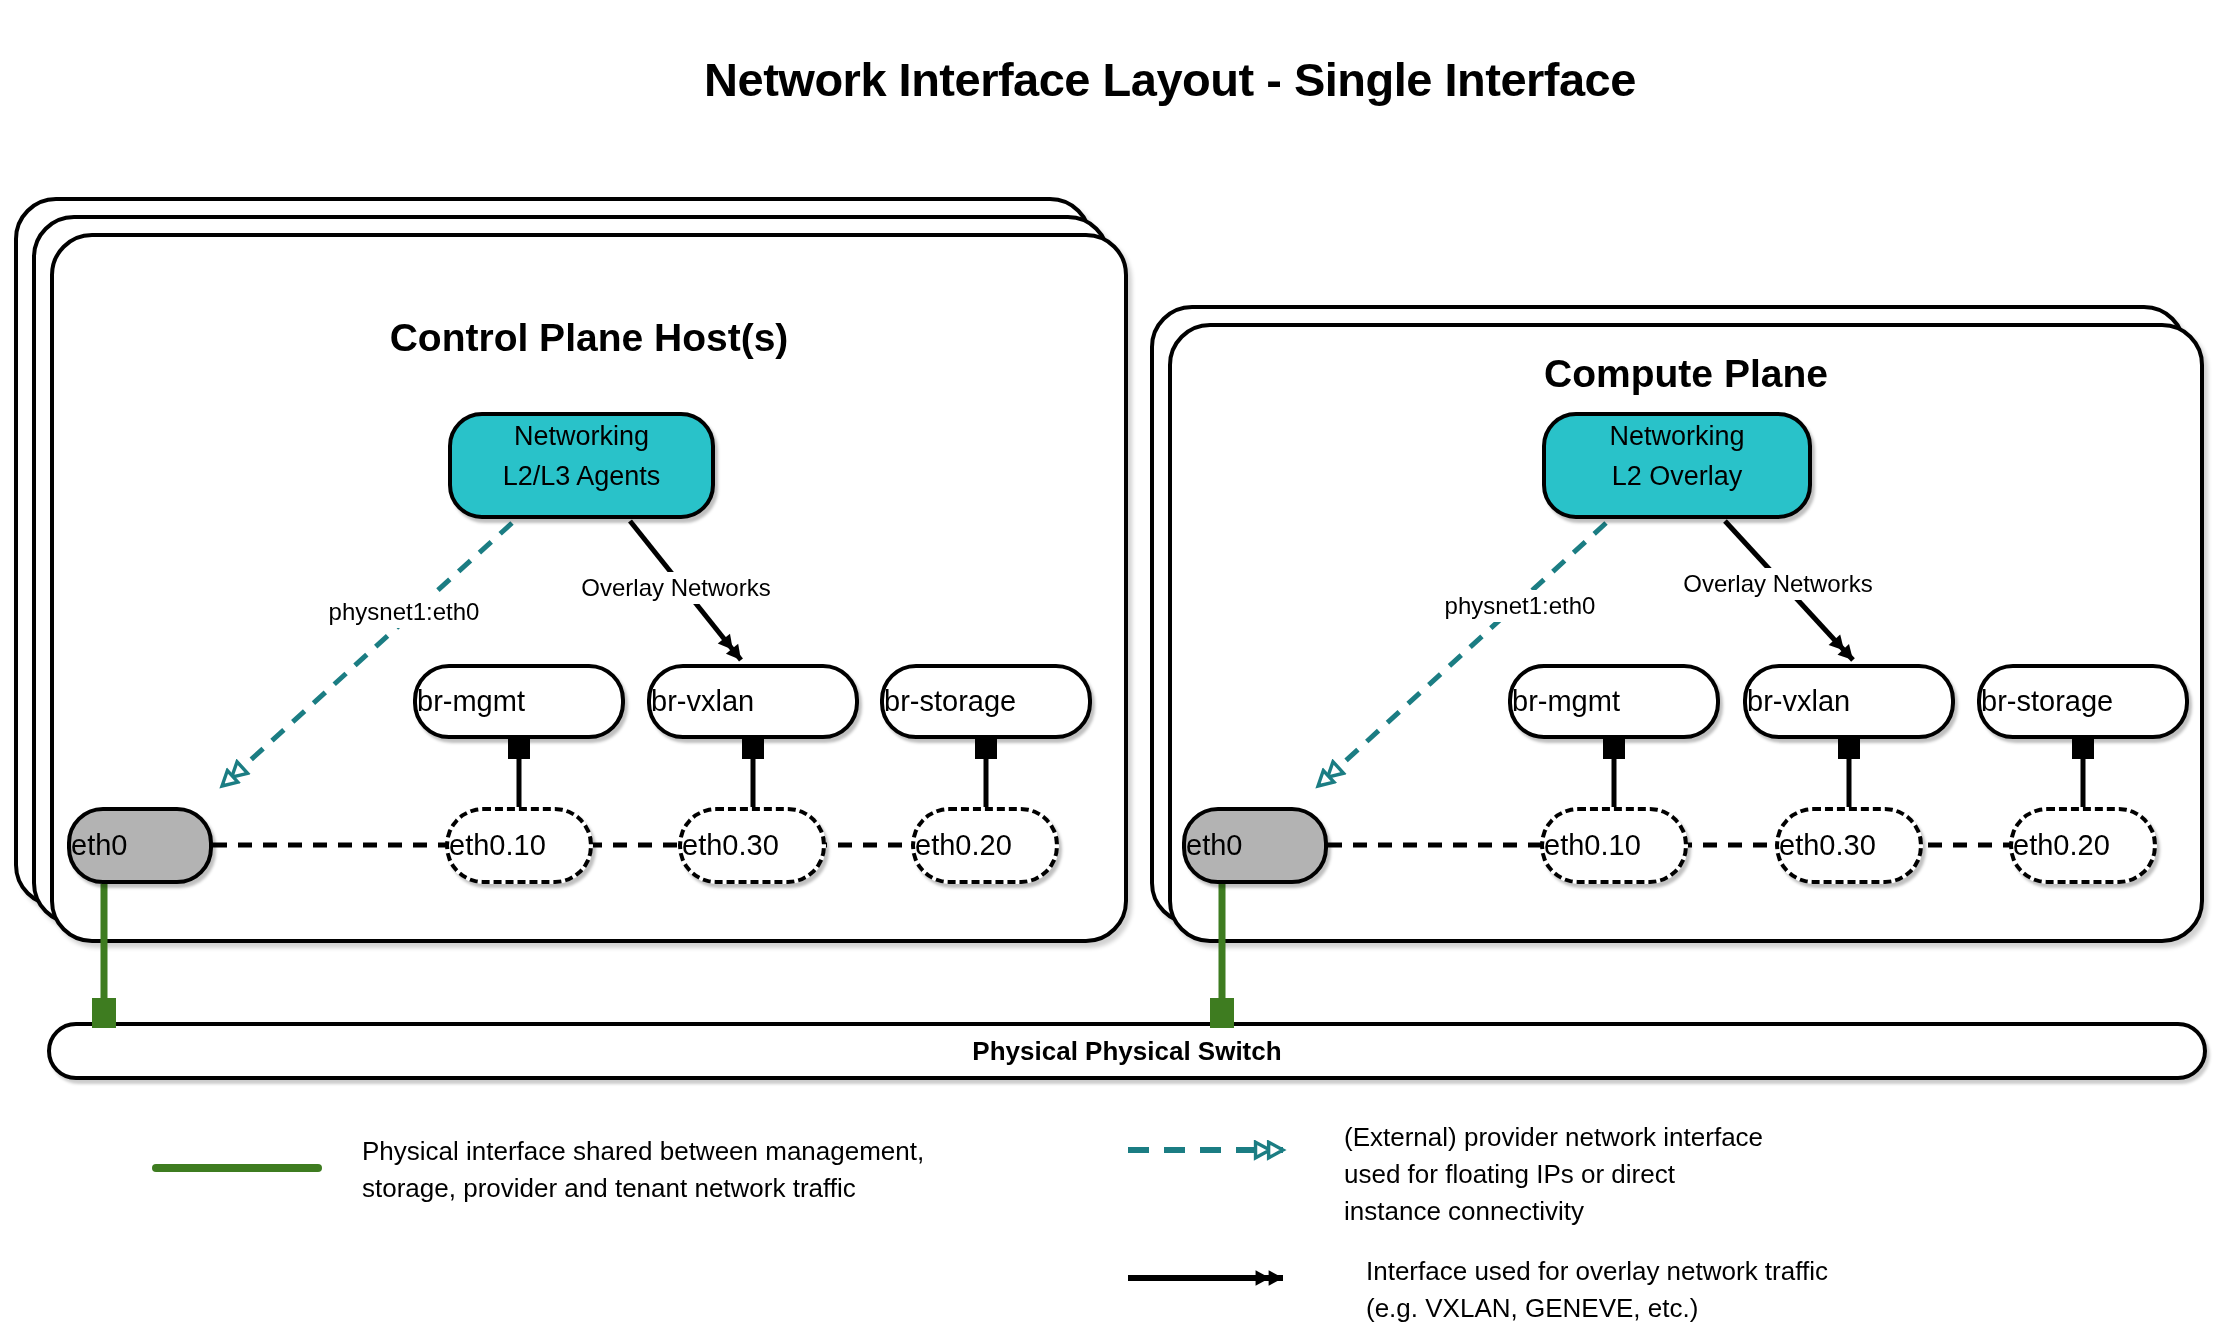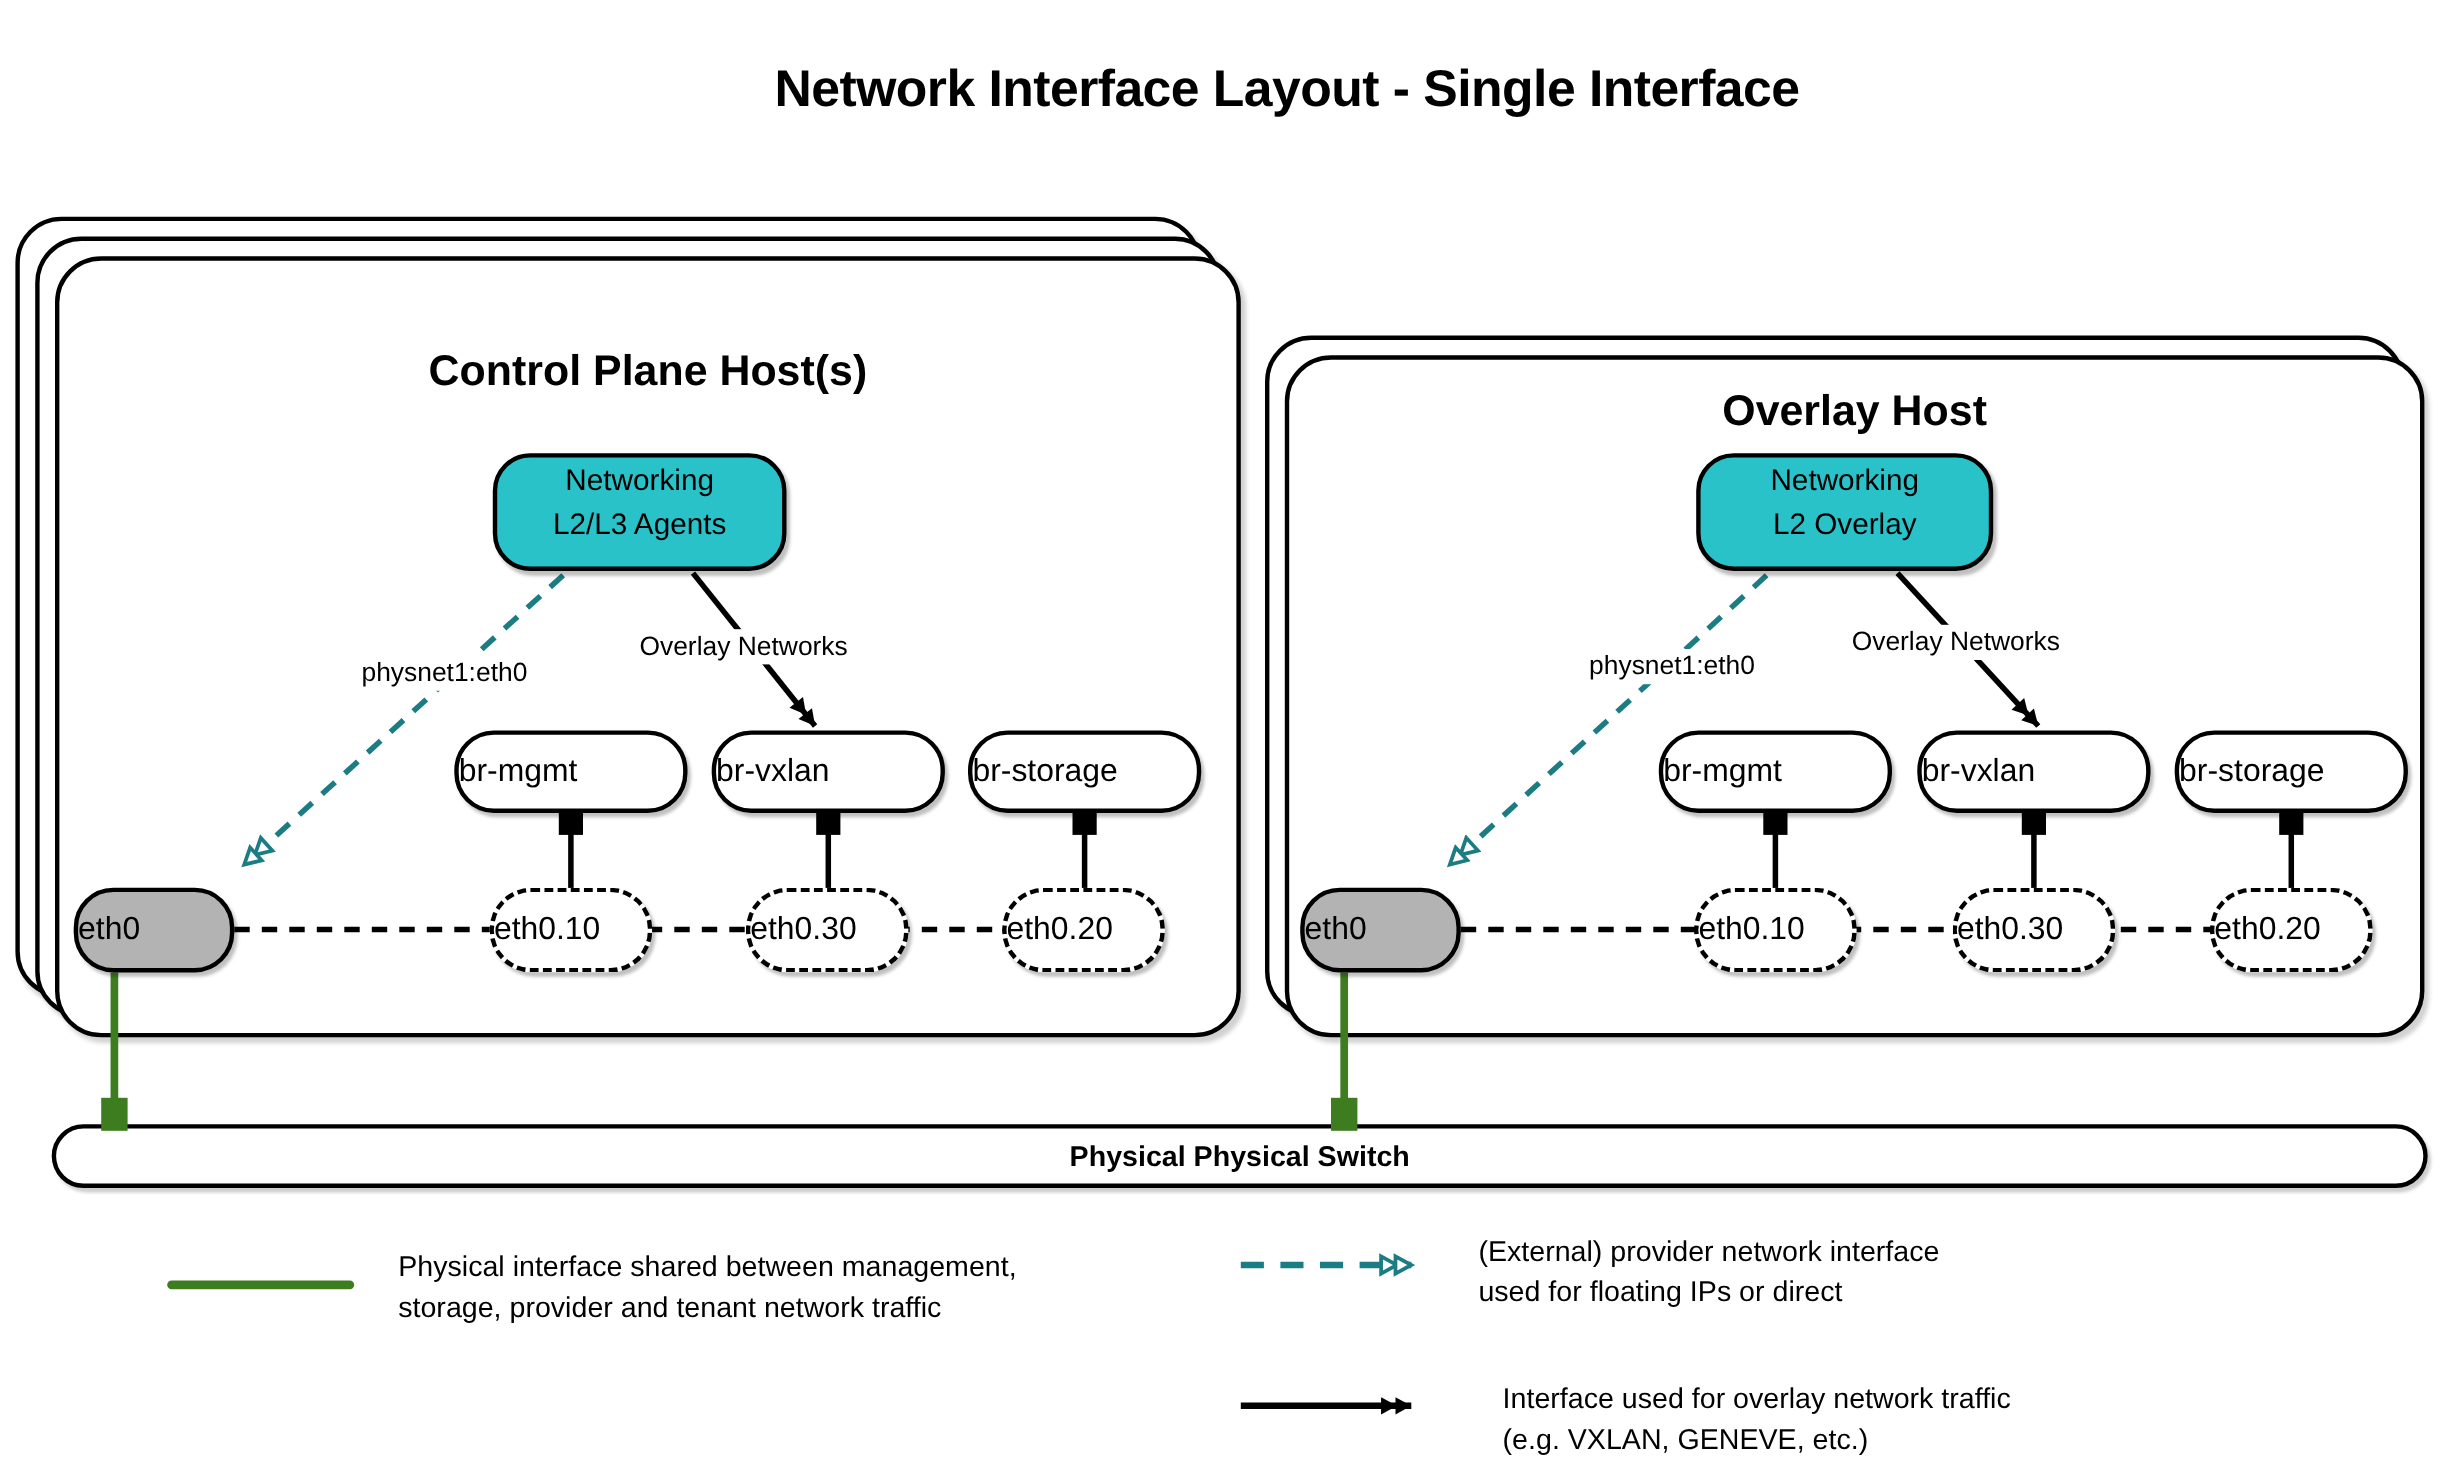--- a/index.html
+++ b/index.html
@@ -52,21 +52,21 @@
   <div class="stack" style="left:1150px;top:305px;width:1028px;height:612px;"></div>
 
   <div class="hostbox" style="left:50px;top:233px;width:1070px;height:702px;">
     <div class="host-title">
       <br>
       <span>Control Plane Host(s)</span>
     </div>
   </div>
   <div class="hostbox" style="left:1168px;top:323px;width:1028px;height:612px;">
     <div class="host-title">
-      <span>Overlay Host</span>
+      <span>Compute Plane</span>
     </div>
   </div>
 
   <svg class="wires" width="2228" height="1340" viewBox="0 0 2228 1340">
     <defs>
       <marker id="mTeal" viewBox="0 0 26 16" refX="23" refY="8" markerWidth="34" markerHeight="21" markerUnits="userSpaceOnUse" orient="auto">
         <path class="mt" d="M2,2 L13,8 L2,14 Z"></path>
         <path class="mt" d="M12,2 L23,8 L12,14 Z"></path>
       </marker>
       <marker id="mBlack" viewBox="0 0 26 16" refX="23" refY="8" markerWidth="34" markerHeight="21" markerUnits="userSpaceOnUse" orient="auto">
@@ -170,19 +170,20 @@
     <rect class="gsq" x="1210" y="998" width="24" height="30"></rect>
   </svg>
 
   <div class="legend-text" style="left:362px;top:1133px;">
     <div>Physical interface shared between management,</div>
     <div>storage, provider and tenant network traffic</div>
   </div>
   <div class="legend-text" style="left:1344px;top:1119px;">
     <div>(External) provider network interface</div>
     <div>used for floating IPs or direct</div>
+    <div>instance connectivity</div>
   </div>
   <div class="legend-text" style="left:1344px;top:1253px;margin-left:22px;">
     <div>Interface used for overlay network traffic</div>
     <div>(e.g. VXLAN, GENEVE, etc.)</div>
   </div>
 
 </div>
 
 </body></html>

